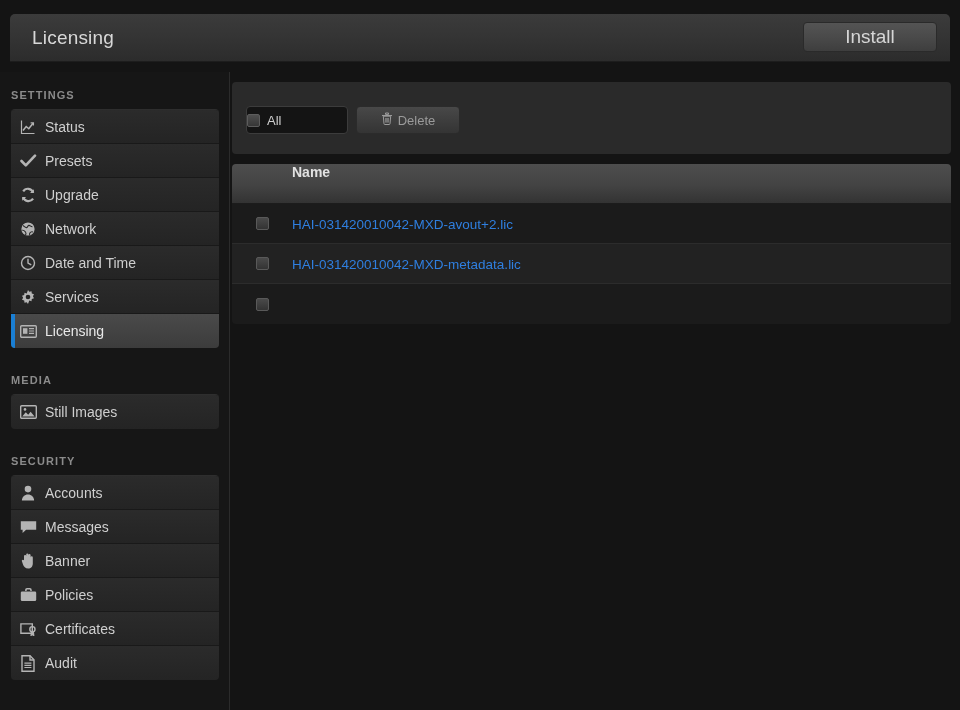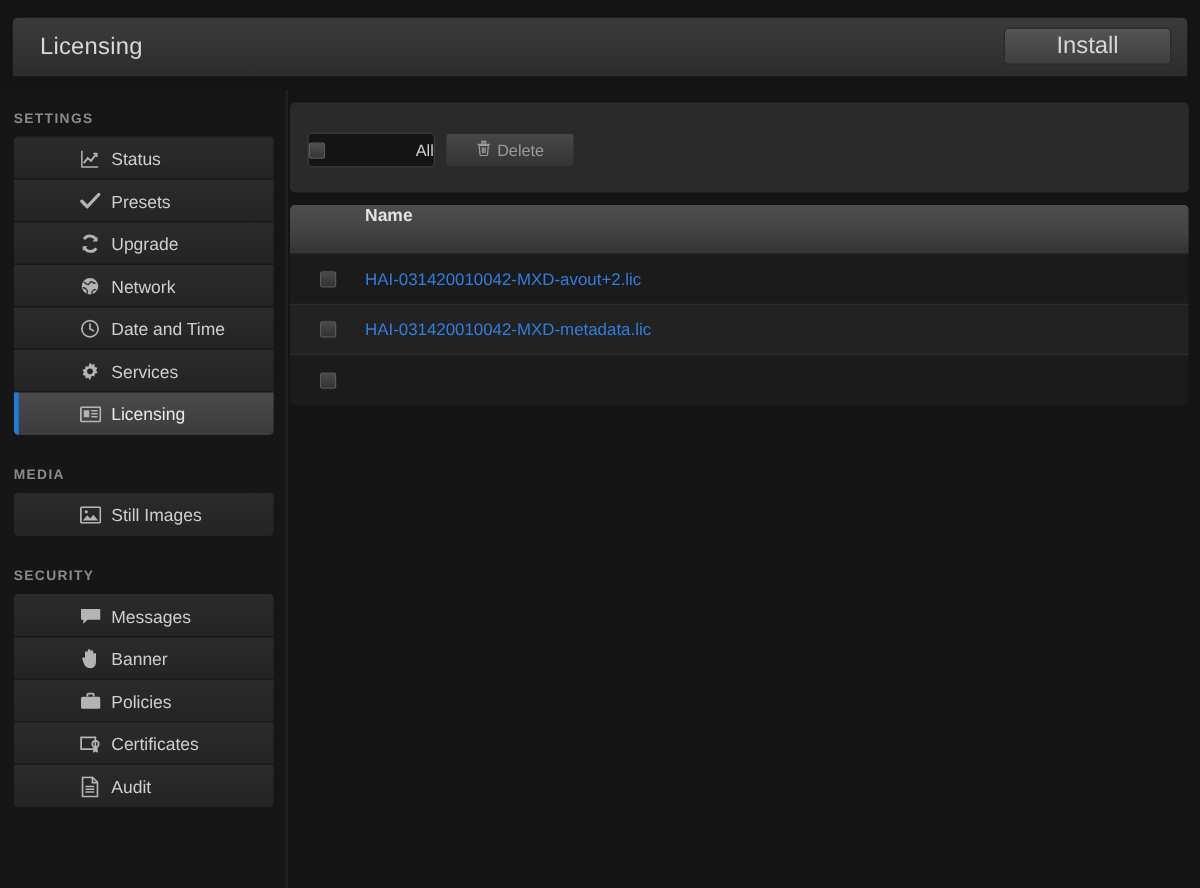--- a/index.html
+++ b/index.html
@@ -65,21 +65,20 @@
   .nav-item {
     position: relative;
     height: 34px;
     display: flex;
     align-items: center;
     background: linear-gradient(to bottom, #2b2b2b 0%, #242424 100%);
     border-bottom: 1px solid #191919;
     color: #cfcfcf;
     font-size: 14px;
     cursor: pointer;
-    padding-left: 44px;
   }
   .nav-item:last-child { border-bottom: none; }
   .nav-item.active {
     background: linear-gradient(to bottom, #4a4a4a 0%, #3c3c3c 100%);
     color: #e8e8e8;
   }
   .nav-item.active::before {
     content: "";
     position: absolute;
     left: 0; top: 0; bottom: 0;
@@ -112,21 +111,21 @@
   }
   .all-toggle {
     position: absolute;
     left: 14px; top: 24px;
     width: 102px; height: 28px;
     background: #141414;
     border: 1px solid #3c3c3c;
     border-radius: 4px;
     display: flex;
     align-items: center;
-    justify-content: space-between;
+    justify-content: flex-start;
     gap: 7px;
     cursor: pointer;
   }
   .cbox {
     width: 13px; height: 13px;
     background: linear-gradient(to bottom, #4f4f4f, #363636);
     border: 1px solid #5c5c5c;
     border-radius: 2px;
   }
   .all-label { color: #cdcdcd; font-size: 13px; }
@@ -282,20 +281,29 @@
             <rect x="0.7" y="0.7" width="15.6" height="12.6" rx="1" fill="none" stroke="#b4b4b4" stroke-width="1.4"></rect>
             <circle cx="5" cy="4.4" r="1.3" fill="#b4b4b4"></circle>
             <path d="M2.2 11.4l3.6-4.2 2.4 2.6 2.4-3 4 4.6z" fill="#b4b4b4"></path>
           </svg>
         </span>
         <span class="nav-label">Still Images</span>
       </div>
     </div>
     <div class="section-label" style="margin-top: 26px;">SECURITY</div>
     <div class="nav-group">
+      <div class="nav-item">
+        <span class="nav-icon">
+          <svg width="14" height="16" viewBox="0 0 14 16">
+            <circle cx="7" cy="4.1" r="3.3" fill="#b4b4b4"></circle>
+            <path d="M.9 15.6c0-3.7 2.7-6.2 6.1-6.2s6.1 2.5 6.1 6.2z" fill="#b4b4b4"></path>
+          </svg>
+        </span>
+        <span class="nav-label">Accounts</span>
+      </div>
       <div class="nav-item">
         <span class="nav-icon">
           <svg width="17" height="14" viewBox="0 0 17 14">
             <path d="M.8 1.2h15.4v8.6H6.1L2.6 13V9.8H.8z" fill="#b4b4b4"></path>
           </svg>
         </span>
         <span class="nav-label">Messages</span>
       </div>
       <div class="nav-item">
         <span class="nav-icon">

